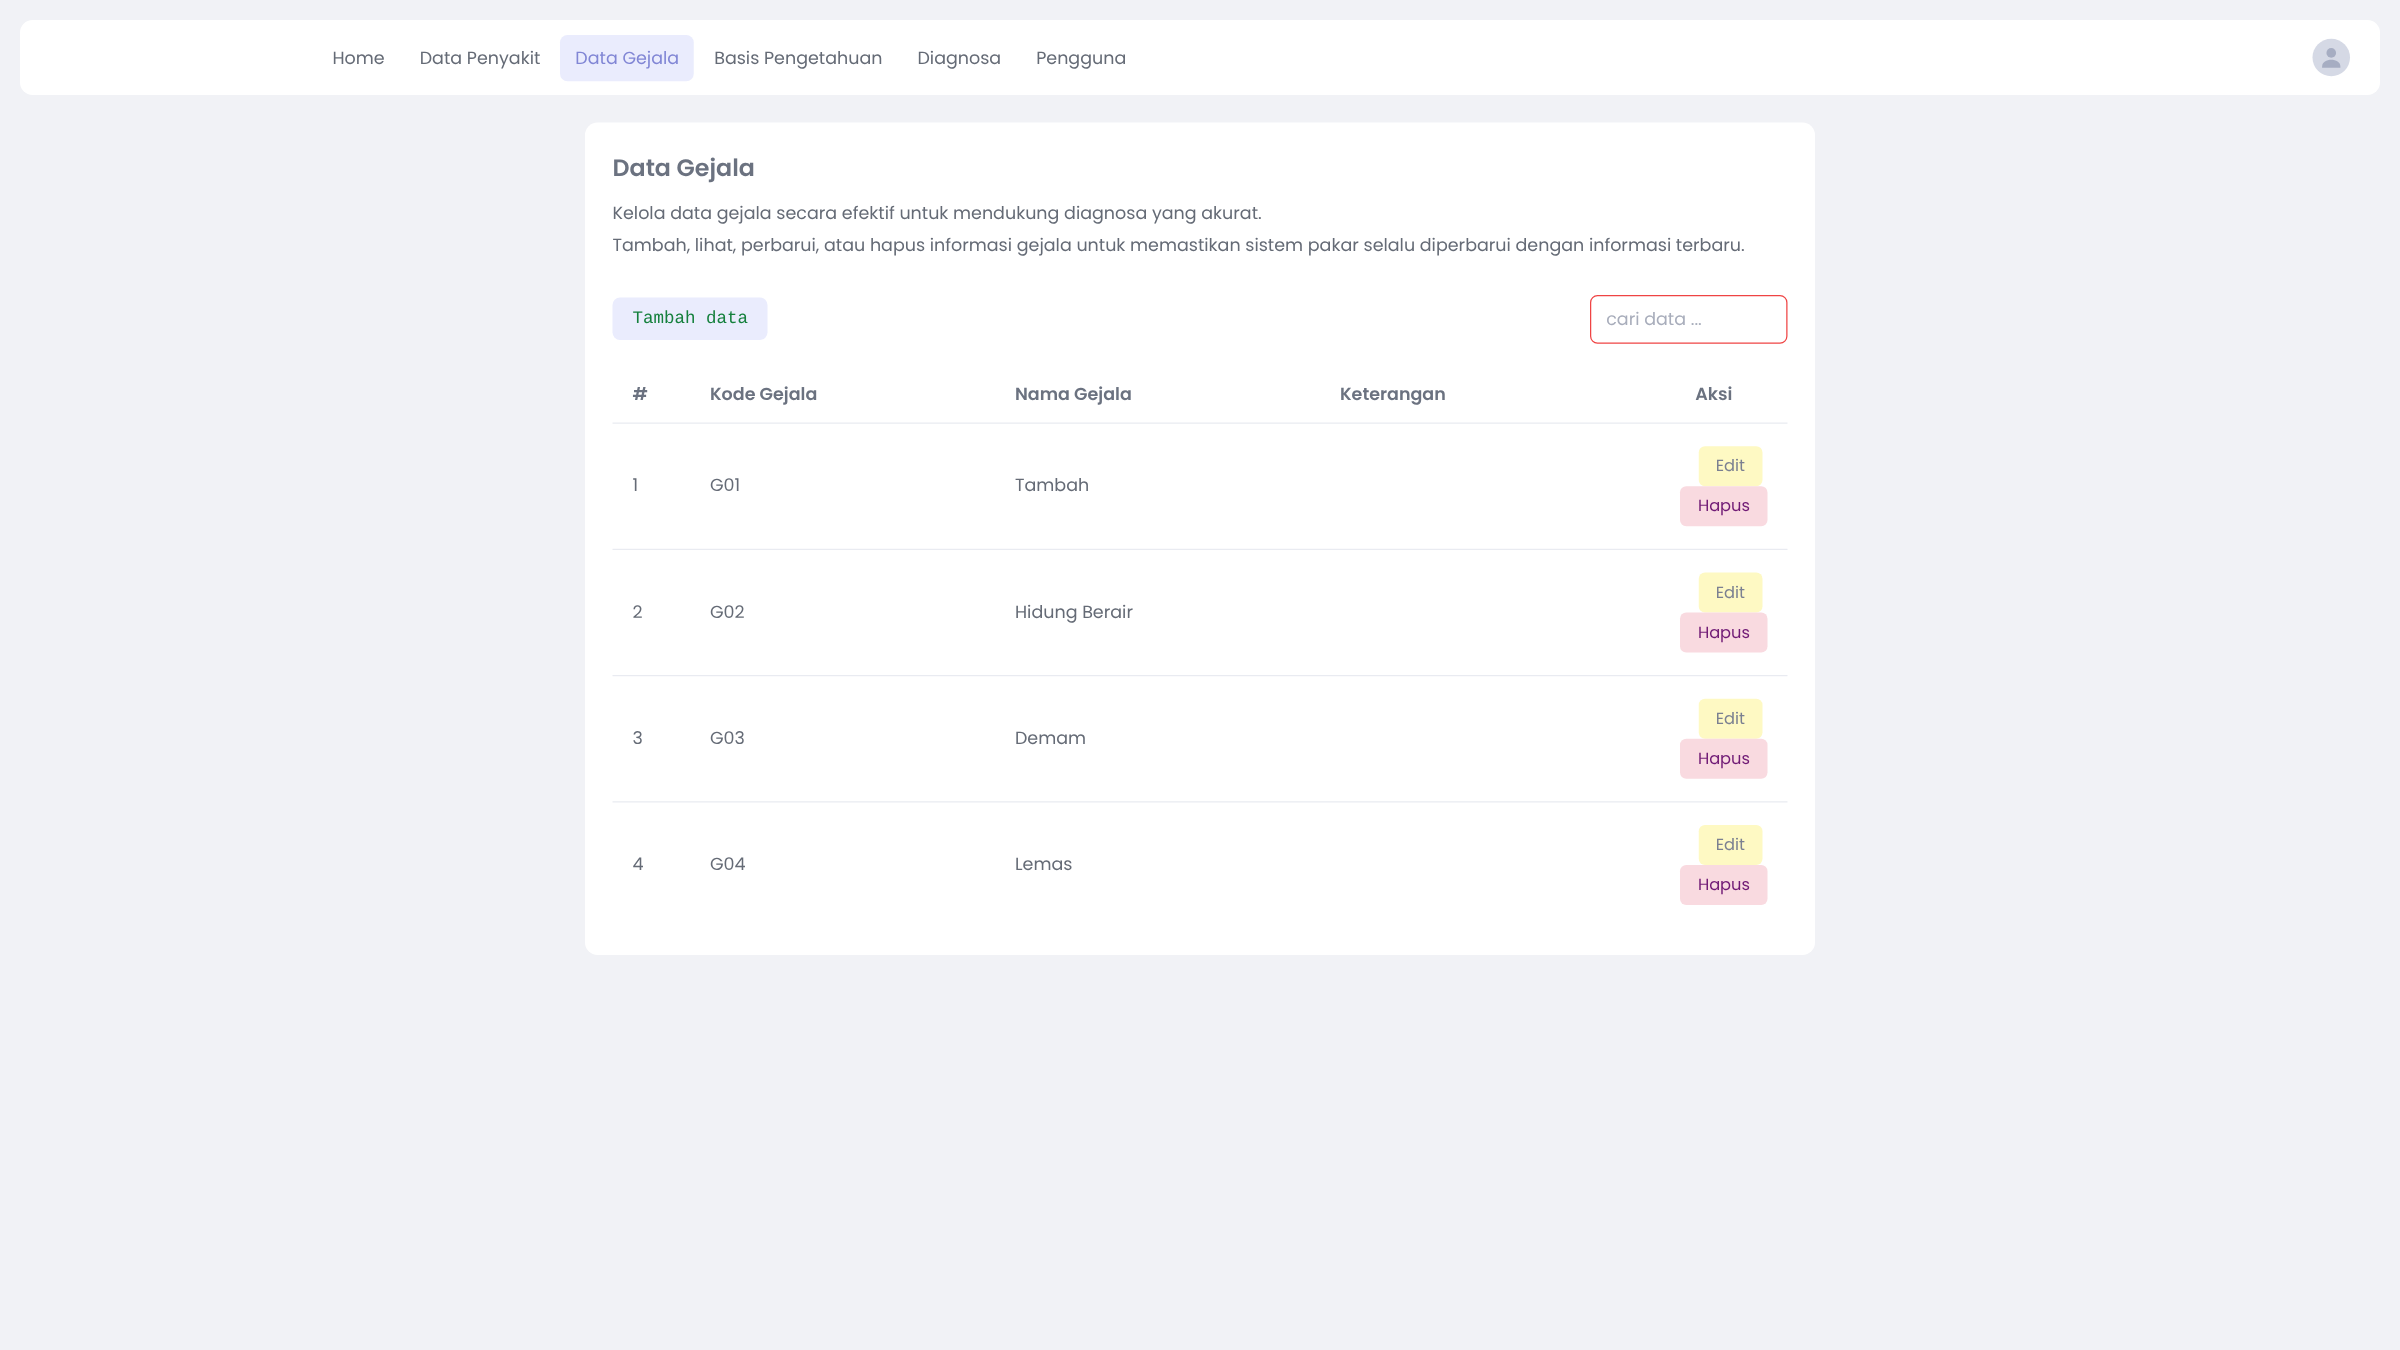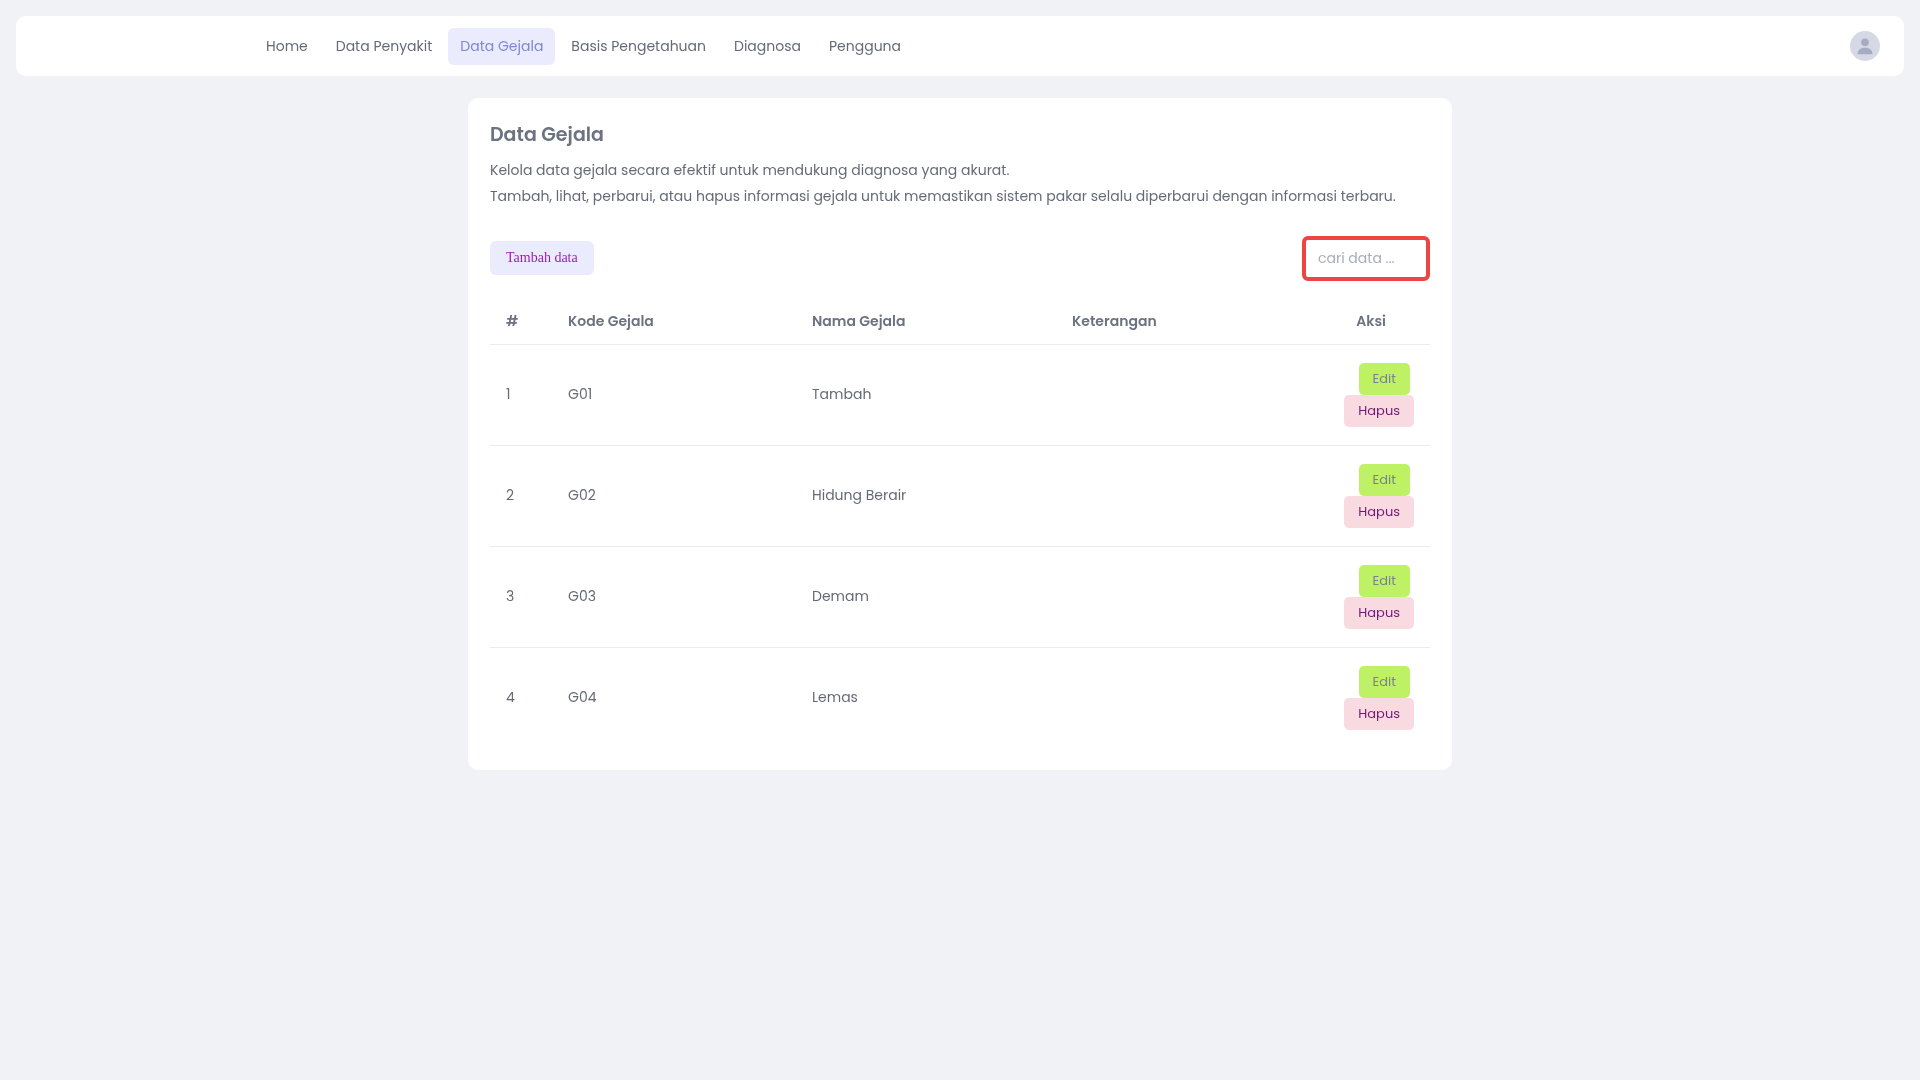--- a/index.html
+++ b/index.html
@@ -81,35 +81,35 @@
     }
     .toolbar {
       display: flex;
       justify-content: space-between;
       align-items: center;
       margin-top: 28px;
       margin-bottom: 18px;
     }
     .btn-primary {
       background: #eaecfd;
-      color: #a21caf;
+      color: #15803d;
       border: none;
       padding: 9px 16px;
       border-radius: 6px;
       font-size: 14px;
-      font-family: Liberation Serif, serif;
+      font-family: Liberation Mono, monospace;
       cursor: pointer;
     }
     .search-input {
-      border: 4px solid #ef4444;
+      border: 1px solid #ef4444;
       border-radius: 6px;
       padding: 8px 12px;
       font-size: 14px;
       font-family: inherit;
-      width: 128px;
+      width: 158px;
       color: #656b76;
       outline: none;
     }
     .search-input::placeholder {
       color: #a8adbb;
     }
     table {
       width: 100%;
       border-collapse: collapse;
     }
@@ -132,21 +132,21 @@
       font-size: 14px;
       vertical-align: middle;
     }
     tbody tr:last-child td {
       border-bottom: none;
     }
     td.td-aksi {
       text-align: right;
     }
     .btn-edit {
-      background: #bef264;
+      background: #fef9c3;
       color: #7b8091;
       border: none;
       padding: 6px 14px;
       border-radius: 5px;
       font-size: 13px;
       font-family: inherit;
       cursor: pointer;
       margin-right: 4px;
     }
     .btn-delete {

